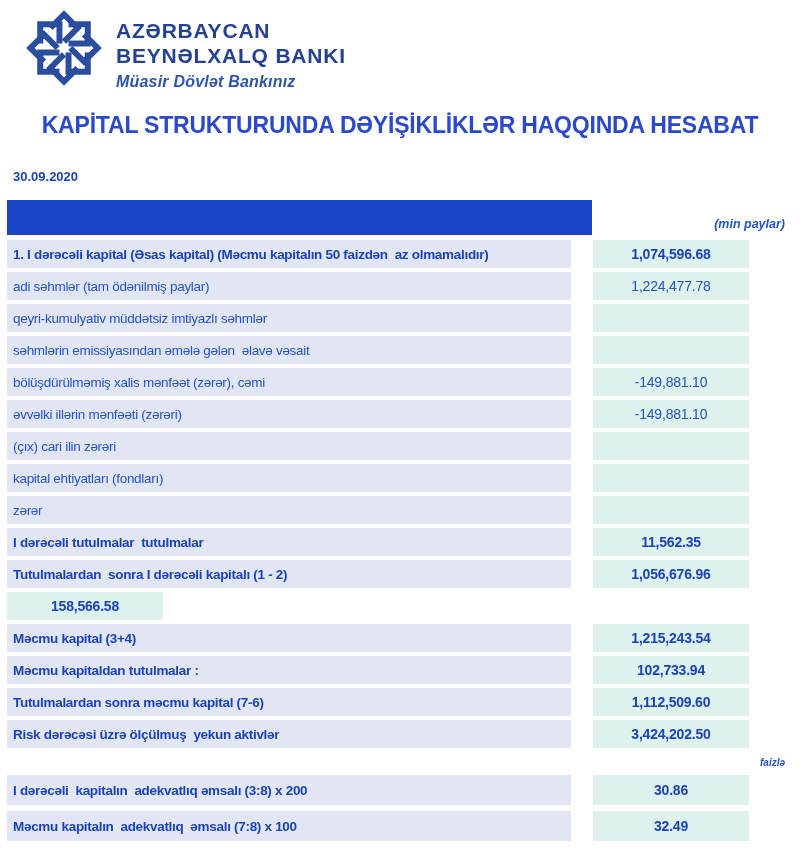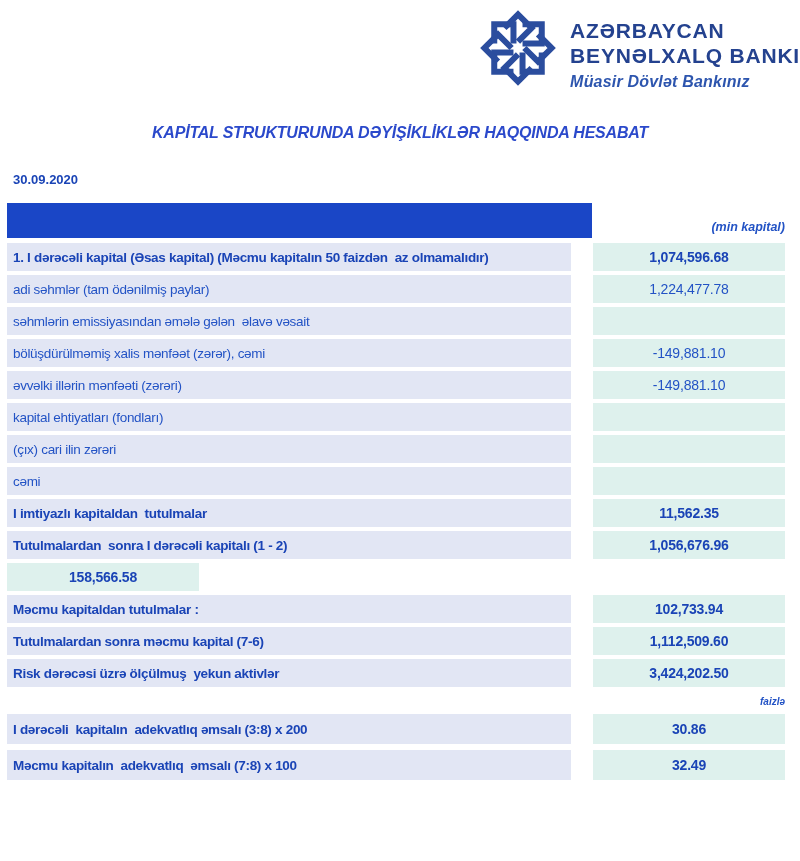--- a/index.html
+++ b/index.html
@@ -12,56 +12,56 @@
     --logo:#2b4d9e;
     --logo-text:#24428f;
     --tagline:#2d55ae;
   }
   html,body{margin:0;padding:0;background:#fff;}
   body{
     width:800px;height:861px;overflow:hidden;position:relative;
     font-family:"Liberation Sans", sans-serif;
   }
   
-  .brand{display:flex;align-items:flex-start;padding:8px 0 0 24px;height:88px;justify-content:flex-end;}
+  .brand{display:flex;align-items:flex-start;padding:8px 0 0 24px;height:88px;}
   .logo-mark{width:80px;height:80px;flex:0 0 80px;}
   .logo-text{margin-left:12px;padding-top:10px;}
   .bank-name div{
     font-size:21px;font-weight:bold;color:var(--logo-text);
     letter-spacing:0.8px;line-height:1.2;
   }
   .tagline{
     margin-top:5px;font-style:italic;font-size:16px;
     color:var(--tagline);font-weight:600;letter-spacing:0.2px;
   }
   
   .report-title{
-    margin:28px 10px 0;text-align:center;
-    font-size:16px;font-weight:bold;color:var(--title);letter-spacing:-0.2px;font-style:italic;
+    margin:16px 10px 0;text-align:center;
+    font-size:23px;font-weight:bold;color:var(--title);letter-spacing:-0.2px;
   }
   .report-date{
     margin:30px 0 0 13px;font-size:13px;font-weight:bold;color:var(--text-bold);
   }
   
   .table-wrap{margin:16px 15px 0 7px;width:778px;}
   .head-row{position:relative;height:35px;margin-bottom:5px;}
   .head-bar{width:585px;height:35px;background:var(--header-bar);}
   .unit-note{
     position:absolute;right:0;bottom:4px;
     font-style:italic;font-weight:bold;font-size:12.5px;color:var(--text-normal);
   }
   .row{display:flex;margin-bottom:4px;}
   .cell{box-sizing:border-box;display:flex;align-items:center;height:28px;}
   .cell.label{
     width:564px;margin-right:22px;background:var(--label-bg);
     padding:0 8px 0 6px;white-space:pre;overflow:hidden;
     color:var(--text-normal);font-size:13.5px;letter-spacing:-0.3px;
   }
   .cell.value{
-    width:192px;background:var(--value-bg);justify-content:center;
+    width:156px;background:var(--value-bg);justify-content:center;
     color:var(--text-normal);font-size:14px;letter-spacing:-0.2px;
   }
   .row.bold .cell{font-weight:bold;color:var(--text-bold);}
   .percent-note{
     text-align:right;font-style:italic;font-weight:bold;font-size:10px;
     color:var(--text-normal);margin:9px 0 7px;
   }
   #ratio-rows .row{margin-bottom:6px;}
   #ratio-rows .cell{height:30px;}
 </style>
@@ -91,79 +91,87 @@
     <div class="tagline">Müasir Dövlət Bankınız</div>
   </div>
 </header>
 
 <h1 class="report-title">KAPİTAL STRUKTURUNDA DƏYİŞİKLİKLƏR HAQQINDA HESABAT</h1>
 <div class="report-date">30.09.2020</div>
 
 <div class="table-wrap">
   <div class="head-row">
     <div class="head-bar"></div>
-    <div class="unit-note">(min kapital)</div>
+    <div class="unit-note">(min paylar)</div>
   </div>
 
   <div id="main-rows">
   <div class="row bold">
     <div class="cell label">1. I dərəcəli kapital (Əsas kapital) (Məcmu kapitalın 50 faizdən  az olmamalıdır)</div>
     <div class="cell value">1,074,596.68</div>
   </div>
 
   <div class="row">
     <div class="cell label">adi səhmlər (tam ödənilmiş paylar)</div>
     <div class="cell value">1,224,477.78</div>
   </div>
 
+  <div class="row">
+    <div class="cell label">qeyri-kumulyativ müddətsiz imtiyazlı səhmlər</div>
+    <div class="cell value"></div>
+  </div>
 
   <div class="row">
     <div class="cell label">səhmlərin emissiyasından əmələ gələn  əlavə vəsait</div>
     <div class="cell value"></div>
   </div>
 
   <div class="row">
     <div class="cell label">bölüşdürülməmiş xalis mənfəət (zərər), cəmi</div>
     <div class="cell value">-149,881.10</div>
   </div>
 
   <div class="row">
     <div class="cell label">əvvəlki illərin mənfəəti (zərəri)</div>
     <div class="cell value">-149,881.10</div>
   </div>
 
   <div class="row">
+    <div class="cell label">(çıx) cari ilin zərəri</div>
+    <div class="cell value"></div>
+  </div>
+
+  <div class="row">
     <div class="cell label">kapital ehtiyatları (fondları)</div>
     <div class="cell value"></div>
   </div>
 
   <div class="row">
-    <div class="cell label">(çıx) cari ilin zərəri</div>
-    <div class="cell value"></div>
-  </div>
-
-  <div class="row">
-    <div class="cell label">cəmi</div>
-    <div class="cell value"></div>
-  </div>
-
-  <div class="row bold">
-    <div class="cell label">I imtiyazlı kapitaldan  tutulmalar</div>
+    <div class="cell label">zərər</div>
+    <div class="cell value"></div>
+  </div>
+
+  <div class="row bold">
+    <div class="cell label">I dərəcəli tutulmalar  tutulmalar</div>
     <div class="cell value">11,562.35</div>
   </div>
 
   <div class="row bold">
     <div class="cell label">Tutulmalardan  sonra I dərəcəli kapitalı (1 - 2)</div>
     <div class="cell value">1,056,676.96</div>
   </div>
 
   <div class="row bold">
     <div class="cell value">158,566.58</div>
   </div>
 
+  <div class="row bold">
+    <div class="cell label">Məcmu kapital (3+4)</div>
+    <div class="cell value">1,215,243.54</div>
+  </div>
 
   <div class="row bold">
     <div class="cell label">Məcmu kapitaldan tutulmalar :</div>
     <div class="cell value">102,733.94</div>
   </div>
 
   <div class="row bold">
     <div class="cell label">Tutulmalardan sonra məcmu kapital (7-6)</div>
     <div class="cell value">1,112,509.60</div>
   </div>

